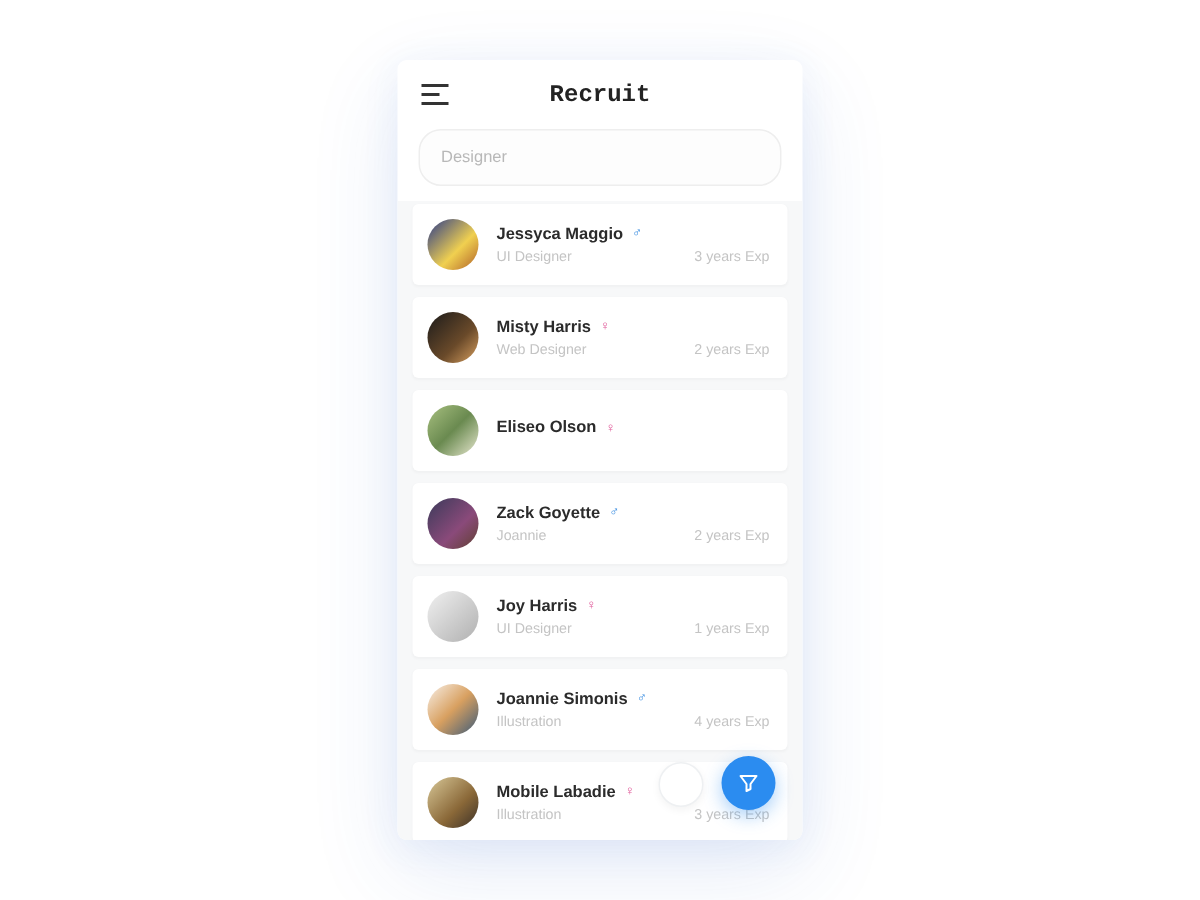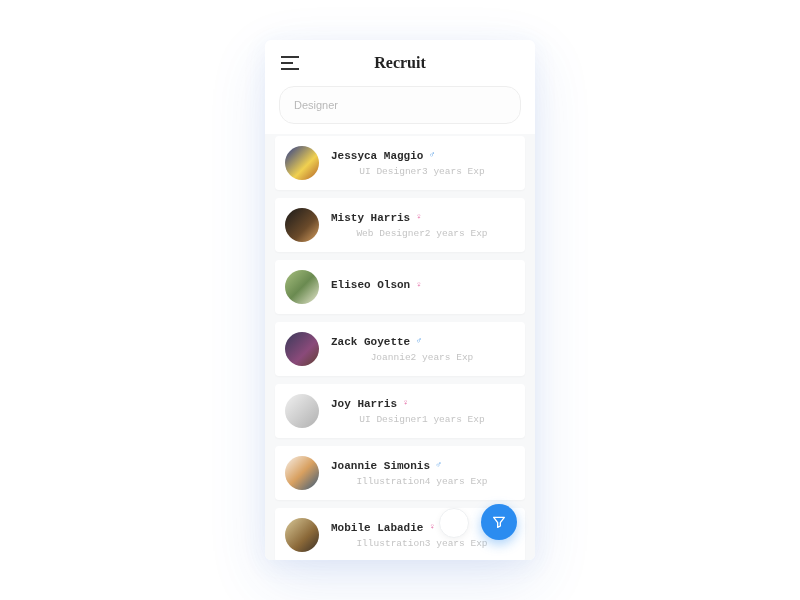--- a/index.html
+++ b/index.html
@@ -42,21 +42,21 @@
     display: block;
     height: 2px;
     background: #333;
   }
   .menu-icon span:nth-child(1){ width: 18px; }
   .menu-icon span:nth-child(2){ width: 12px; }
   .menu-icon span:nth-child(3){ width: 18px; }
   .title {
     flex: 1;
     text-align: center;
-    font-family: Liberation Serif, serif;
+    font-family: Liberation Mono, monospace;
     font-weight: 600;
     font-size: 16px;
     color: #222;
     margin-left: -18px;
   }
   .search-wrap {
     padding: 4px 14px 10px 14px;
     flex-shrink: 0;
   }
   .search-field {
@@ -80,21 +80,20 @@
   }
   .card {
     background: #ffffff;
     border-radius: 4px;
     margin-bottom: 8px;
     padding: 10px 12px 10px 10px;
     display: flex;
     align-items: center;
     box-shadow: 0 1px 2px rgba(0,0,0,0.03);
     cursor: pointer;
-    font-family: Liberation Mono, monospace;
   }
   .card:first-child { margin-top: 2px; }
   .avatar {
     width: 34px;
     height: 34px;
     border-radius: 50%;
     flex-shrink: 0;
     margin-right: 12px;
   }
   .info {
@@ -113,21 +112,21 @@
     color: #2b2b2b;
   }
   .gender {
     font-size: 9px;
     line-height: 1;
   }
   .gender.m { color: #3a8de0; }
   .gender.f { color: #e05a9a; }
   .sub-row {
     display: flex;
-    justify-content: center;
+    justify-content: space-between;
     align-items: baseline;
   }
   .role {
     font-size: 9.5px;
     color: #c4c4c4;
   }
   .exp {
     font-size: 9.5px;
     color: #c4c4c4;
   }

